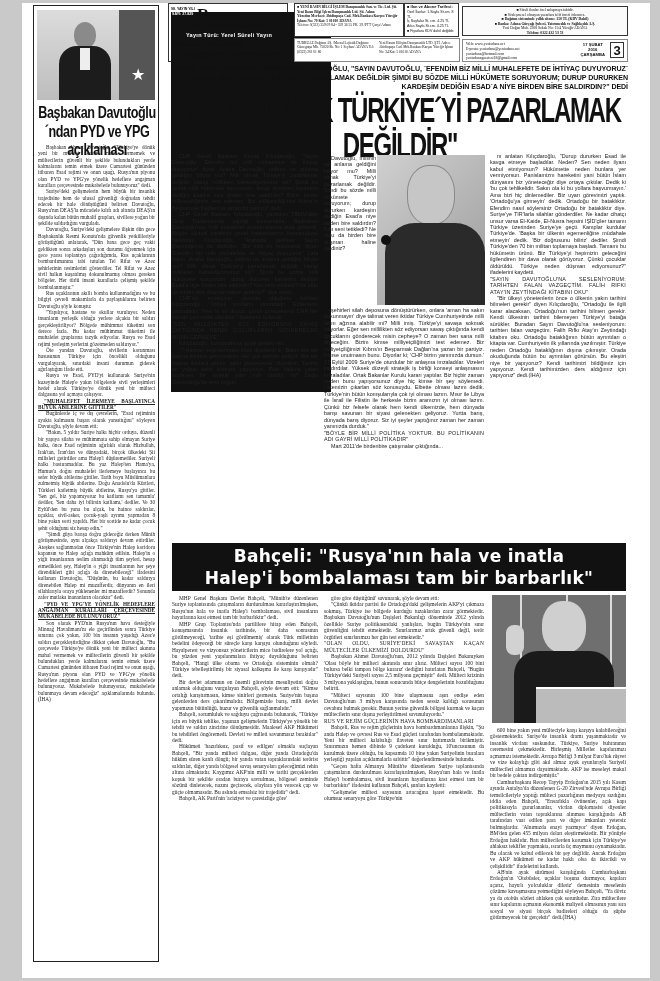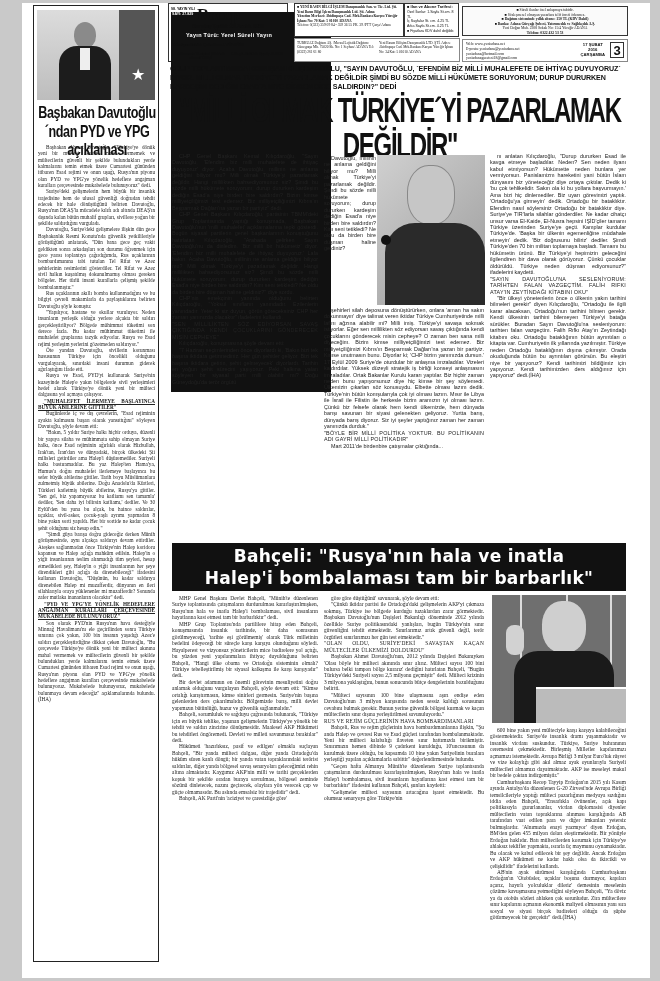--- a/index.html
+++ b/index.html
@@ -37,21 +37,21 @@
   .pub-box .bold{font-weight:bold}
   .price-box{left:236px;top:0;width:55px;height:34px;font-size:3.6px;line-height:4.8px;padding:1px 2px;font-family:"Liberation Sans",sans-serif}
   .price-box .t{font-weight:bold;font-size:4px}
   .notice-box{left:294px;top:3px;width:166px;height:30px;font-size:3.7px;line-height:4.6px;padding:1px 3px;text-align:center;background:#fafafa}
   .dist-box{left:126px;top:35px;width:166px;height:24px;font-size:3.5px;line-height:4.4px;padding:2px;display:flex;gap:4px;border-color:#888}
   .dist-box div{flex:1}
   .contact-box{left:294px;top:36px;width:166px;height:23px;font-size:3.8px;line-height:4.8px;padding:2px 3px;border-color:#888}
   .date{position:absolute;right:22px;top:2px;text-align:center;font-family:"Liberation Sans",sans-serif;font-weight:bold;font-size:4.2px;line-height:5px}
   .pageno{position:absolute;right:3px;top:2px;width:14px;height:16px;border:1px solid #333;font-family:"Liberation Sans",sans-serif;font-weight:bold;font-size:13px;text-align:center;line-height:15px}
   
-  .deck{position:absolute;left:170px;top:65px;width:458px;text-align:left;font-family:"Liberation Sans",sans-serif;font-weight:bold;font-size:7.1px;line-height:9.2px;letter-spacing:-.1px}
+  .deck{position:absolute;left:170px;top:65px;width:458px;text-align:right;font-family:"Liberation Sans",sans-serif;font-weight:bold;font-size:7.1px;line-height:9.2px;letter-spacing:-.1px}
   .headline{position:absolute;left:178px;top:93px;width:444px;text-align:center;font-family:"Liberation Sans",sans-serif;font-weight:bold;font-size:24px;line-height:24px;letter-spacing:-1.3px;transform:scaleY(1.45);transform-origin:top}
   .col{position:absolute;font-family:"Liberation Sans",sans-serif;font-size:5.4px;line-height:6.45px;text-align:justify;color:#222}
   .col p{text-indent:7px}
   .col .hd{text-indent:0;font-weight:normal;letter-spacing:.2px}
   .c1{left:172px;top:153px;width:146px;height:385px}
   .c2{left:324px;top:155px;width:52px;height:152px}
   .c2b{left:324px;top:307px;width:160px;height:232px}
   .c3{left:490px;top:153px;width:136px;height:385px}
   .photo2{position:absolute;left:377px;top:155px;width:108px;height:150px;background:linear-gradient(135deg,#d0d0d0,#9a9a9a);overflow:hidden}
   .k-head{position:absolute;left:30px;top:10px;width:48px;height:60px;border-radius:45%;background:#c6c6c6;border:1px solid #888}

